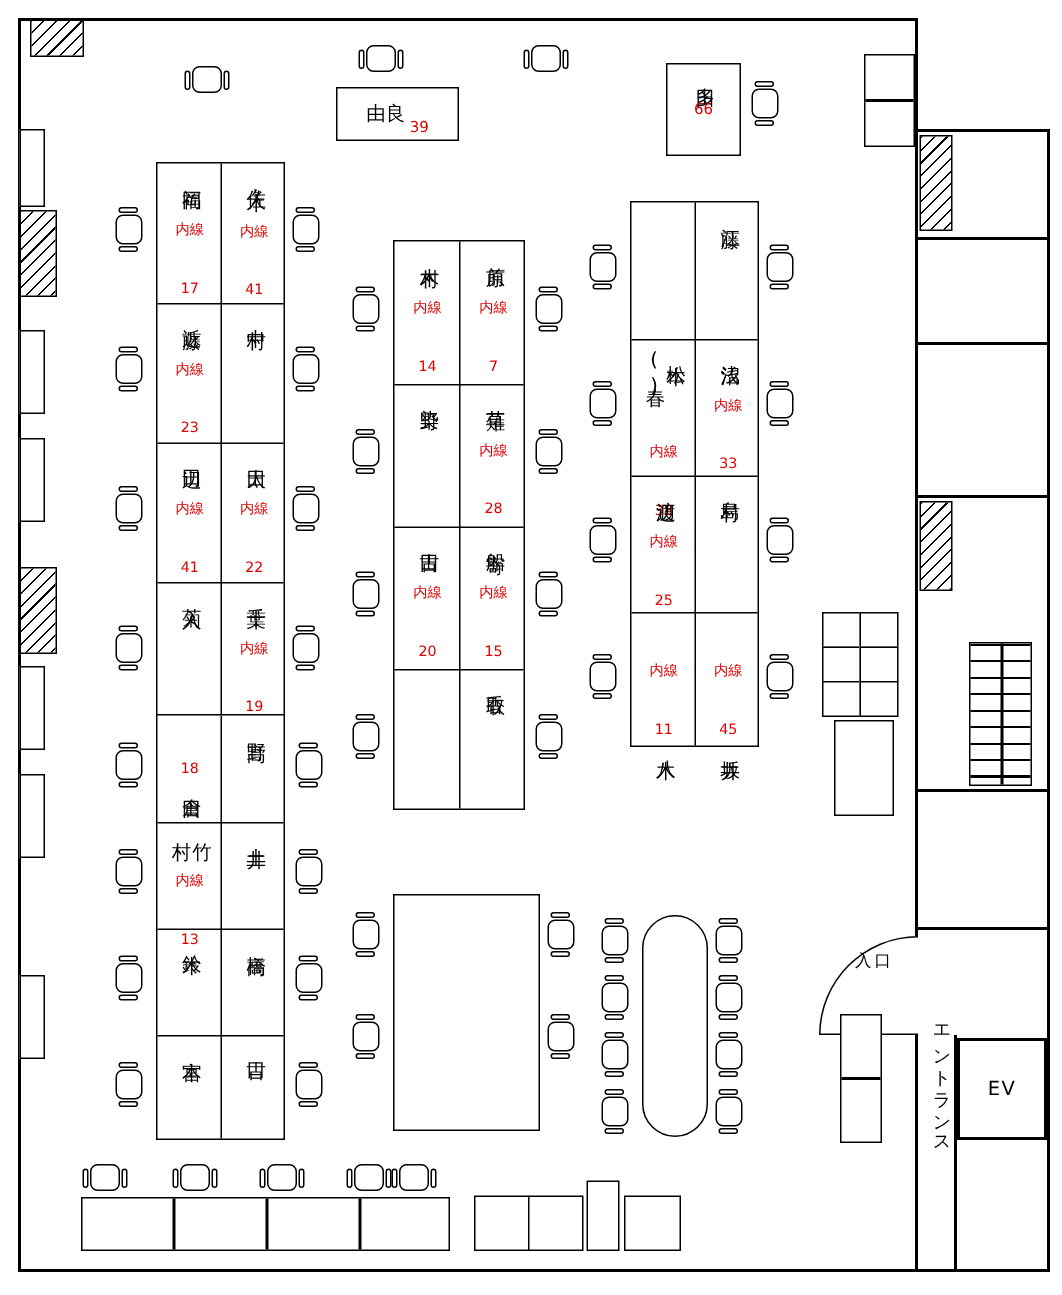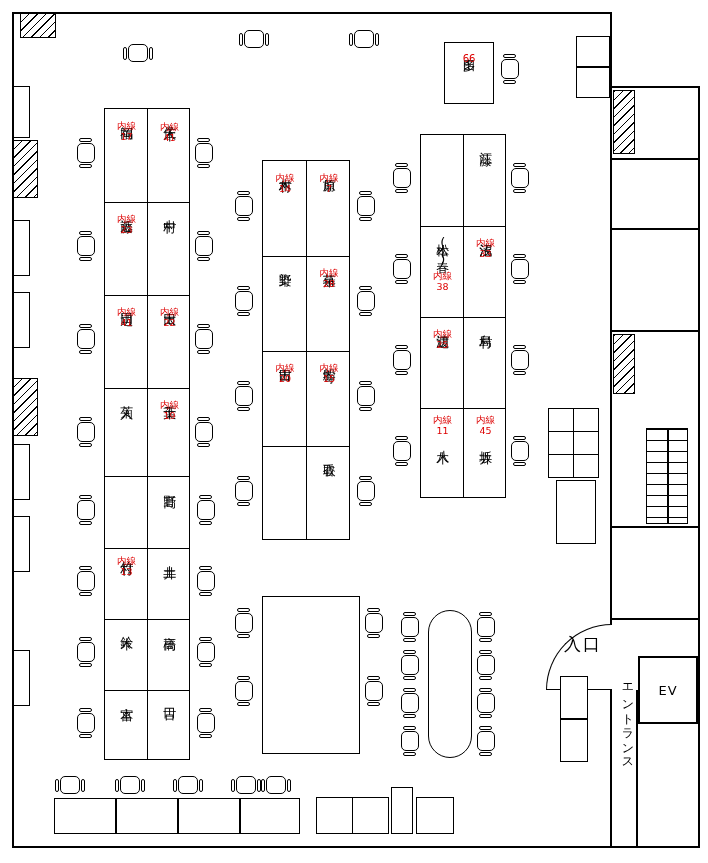--- a/index.html
+++ b/index.html
@@ -11,36 +11,36 @@
   .hatch { position:absolute; border:1px solid #000;
            background:repeating-linear-gradient(135deg,#000 0 1px,transparent 1px 6px); }
   .sill { position:absolute; border:1px solid #000; background:#fff; }
   .island { position:absolute; border:1.5px solid #000; background:#fff; }
   .island::before { content:""; position:absolute; left:50%; top:0; bottom:0; width:1px; background:#000; margin-left:-.5px; }
   .rowline { position:absolute; left:0; right:0; height:1px; background:#000; }
   .cell { position:absolute; display:flex; flex-direction:column; align-items:center; padding-top:7px; }
   .vname { writing-mode:vertical-rl; text-orientation:upright; font-size:13px; line-height:1.05; letter-spacing:1px; }
   .ext { margin-top:3px; text-align:center; font-size:9.5px; line-height:1.15; color:#dd0000; }
   .ext.above { margin:0 0 3px 0; }
-  .ext span { display:block; }
+  .ext span { display:block;margin-top:28px; }
   .chair { position:absolute; width:20px; height:18px; border:1.5px solid #000; border-radius:5px; background:#fff; }
   .chair::before, .chair::after { content:""; position:absolute; top:2px; width:2px; height:11px;
            border:1.5px solid #000; border-radius:2px; background:#fff; }
   .chair::before { left:-6px; } .chair::after { right:-6px; }
   .chair.h { transform:rotate(90deg); }
   .hdesk { position:absolute; border:1.5px solid #000; background:#fff; display:flex; align-items:center; justify-content:center; gap:3px; font-size:13px; }
   .hnum { color:#dd0000; font-size:10px; align-self:flex-end; margin-bottom:2px; }
-  .hdesk.v { flex-direction:column; gap:1px; padding-top:5px; justify-content:flex-start; }
+  .hdesk.v { flex-direction:column; gap:16px; padding-top:5px; justify-content:flex-start; }
   .hdesk.v .hnum { align-self:center; margin:2px 0 0 0; }
   .stairs { position:absolute; border:1.5px solid #000; background-color:#fff;
             background-image:repeating-linear-gradient(to bottom,#000 0 1.5px,transparent 1.5px 11px); }
   .stairs::after { content:""; position:absolute; left:50%; top:0; bottom:0; width:1.5px; background:#000; }
   .door-arc { position:absolute; border:1px solid #000; border-right:none; border-top-left-radius:100%; background:transparent; }
   .vtext { position:absolute; writing-mode:vertical-rl; text-orientation:upright; font-size:12px; letter-spacing:1px; }
-  .label { position:absolute; font-size:17px; letter-spacing:2px; }
+  .label { position:absolute; font-size:11px; letter-spacing:2px; }
   .evroom { position:absolute; border:2px solid #000; background:#fff; display:flex; align-items:center; justify-content:center; font-size:13px; letter-spacing:1px; }
 </style>
 </head>
 <body>
 
 <div class="plan">
 
   <div class="wall" style="left:12px;top:12px;width:600px;height:2px"></div>
   <div class="wall" style="left:12px;top:12px;width:2px;height:836px"></div>
   <div class="wall" style="left:12px;top:846px;width:688px;height:2px"></div>
@@ -62,21 +62,21 @@
   <div class="hatch" style="left:613px;top:334px;width:22px;height:60px"></div>
 
   <div class="sill" style="left:13px;top:86px;width:17px;height:52px"></div>
   <div class="sill" style="left:13px;top:220px;width:17px;height:56px"></div>
   <div class="sill" style="left:13px;top:292px;width:17px;height:56px"></div>
   <div class="sill" style="left:13px;top:444px;width:17px;height:56px"></div>
   <div class="sill" style="left:13px;top:516px;width:17px;height:56px"></div>
   <div class="sill" style="left:13px;top:650px;width:17px;height:56px"></div>
 
   <div class="stairs" style="left:646px;top:428px;width:42px;height:96px"></div>
-  <div class="evroom" style="left:638px;top:656px;width:60px;height:68px">
+  <div class="evroom" style="left:638px;top:692px;width:60px;height:68px">
     <span>EV</span>
   </div>
   <div class="door-arc" style="left:546px;top:624px;width:66px;height:66px"></div>
   <div class="label" style="left:558px;top:633px;width:50px;text-align:center">入口</div>
   <div class="vtext" style="left:612px;top:676px;width:24px;text-align:center">エントランス</div>
 
   <div class="box" style="left:576px;top:36px;width:34px;height:62px"></div>
   <div class="wall" style="left:577px;top:66px;width:32px;height:1.5px"></div>
   <div class="box thin" style="left:548px;top:408px;width:26px;height:24px"></div>
   <div class="box thin" style="left:573px;top:408px;width:26px;height:24px"></div>
@@ -93,20 +93,24 @@
   <div class="wall" style="left:177px;top:799px;width:1.5px;height:34px"></div>
   <div class="wall" style="left:239px;top:799px;width:1.5px;height:34px"></div>
   <div class="box" style="left:316px;top:797px;width:37px;height:37px"></div>
   <div class="box" style="left:352px;top:797px;width:37px;height:37px"></div>
   <div class="box" style="left:391px;top:787px;width:22px;height:47px"></div>
   <div class="box" style="left:416px;top:797px;width:38px;height:37px"></div>
 
   <div class="box" style="left:262px;top:596px;width:98px;height:158px"></div>
   <div class="box" style="left:428px;top:610px;width:44px;height:148px;border-radius:22px"></div>
 
+  <div class="hdesk" style="left:224px;top:58px;width:82px;height:36px">
+    <span>由良</span>
+    <span class="hnum">39</span>
+  </div>
   <div class="hdesk v" style="left:444px;top:42px;width:50px;height:62px">
     <span class="vname">多田</span>
     <span class="hnum">66</span>
   </div>
 
   <div class="island" style="left:104px;top:108px;width:86px;height:372px">
     <div class="rowline" style="top:93px"></div>
     <div class="rowline" style="top:186px"></div>
     <div class="rowline" style="top:279px"></div>
     <div class="cell" style="left:0;top:0;width:43px;height:93px">
@@ -250,20 +254,26 @@
           <span>45</span>
         </div>
       <div class="vname">坂井</div>
     </div>
   </div>
 
   <div class="island" style="left:104px;top:476px;width:86px;height:284px">
     <div class="rowline" style="top:71px"></div>
     <div class="rowline" style="top:142px"></div>
     <div class="rowline" style="top:213px"></div>
+    <div class="cell" style="left:0;top:0;width:43px;height:71px;padding-top:3px">
+      <div class="ext above">
+          <span>18</span>
+        </div>
+      <div class="vname">倉田</div>
+    </div>
     <div class="cell" style="left:0;top:71px;width:43px;height:71px;padding-top:3px">
       <div class="vname">竹村</div>
       <div class="ext">
           <span>内線</span>
           <span>13</span>
         </div>
     </div>
     <div class="cell" style="left:0;top:142px;width:43px;height:71px">
       <div class="vname">鈴木</div>
     </div>

